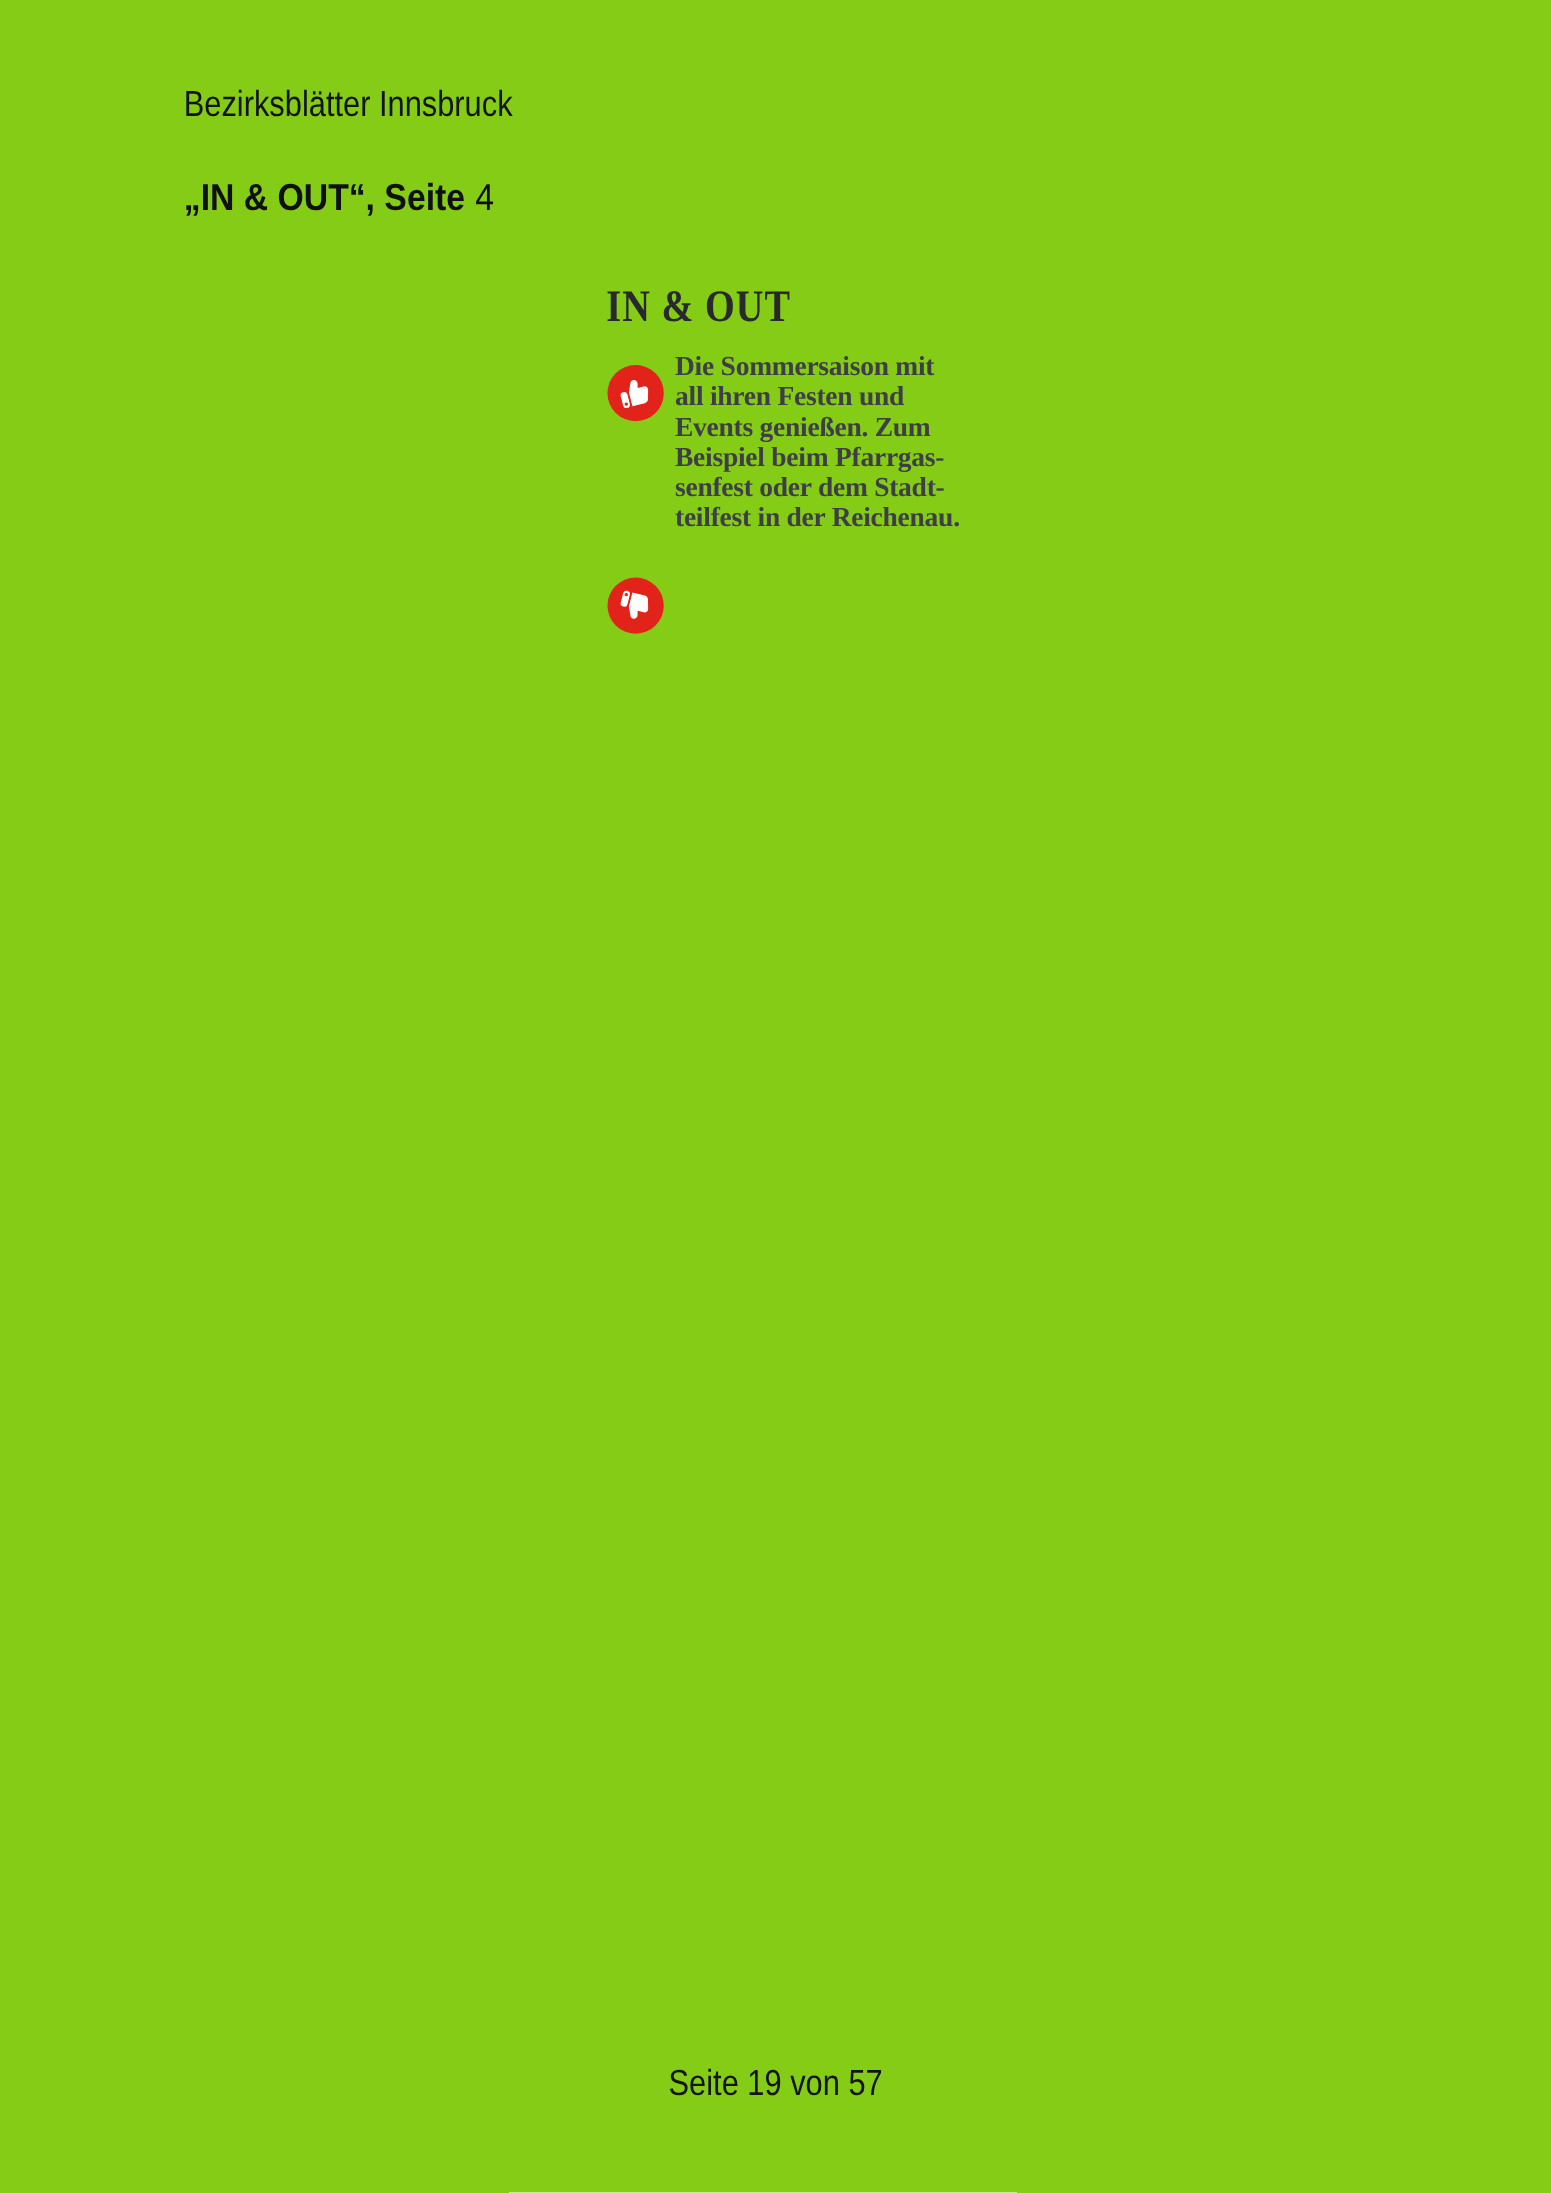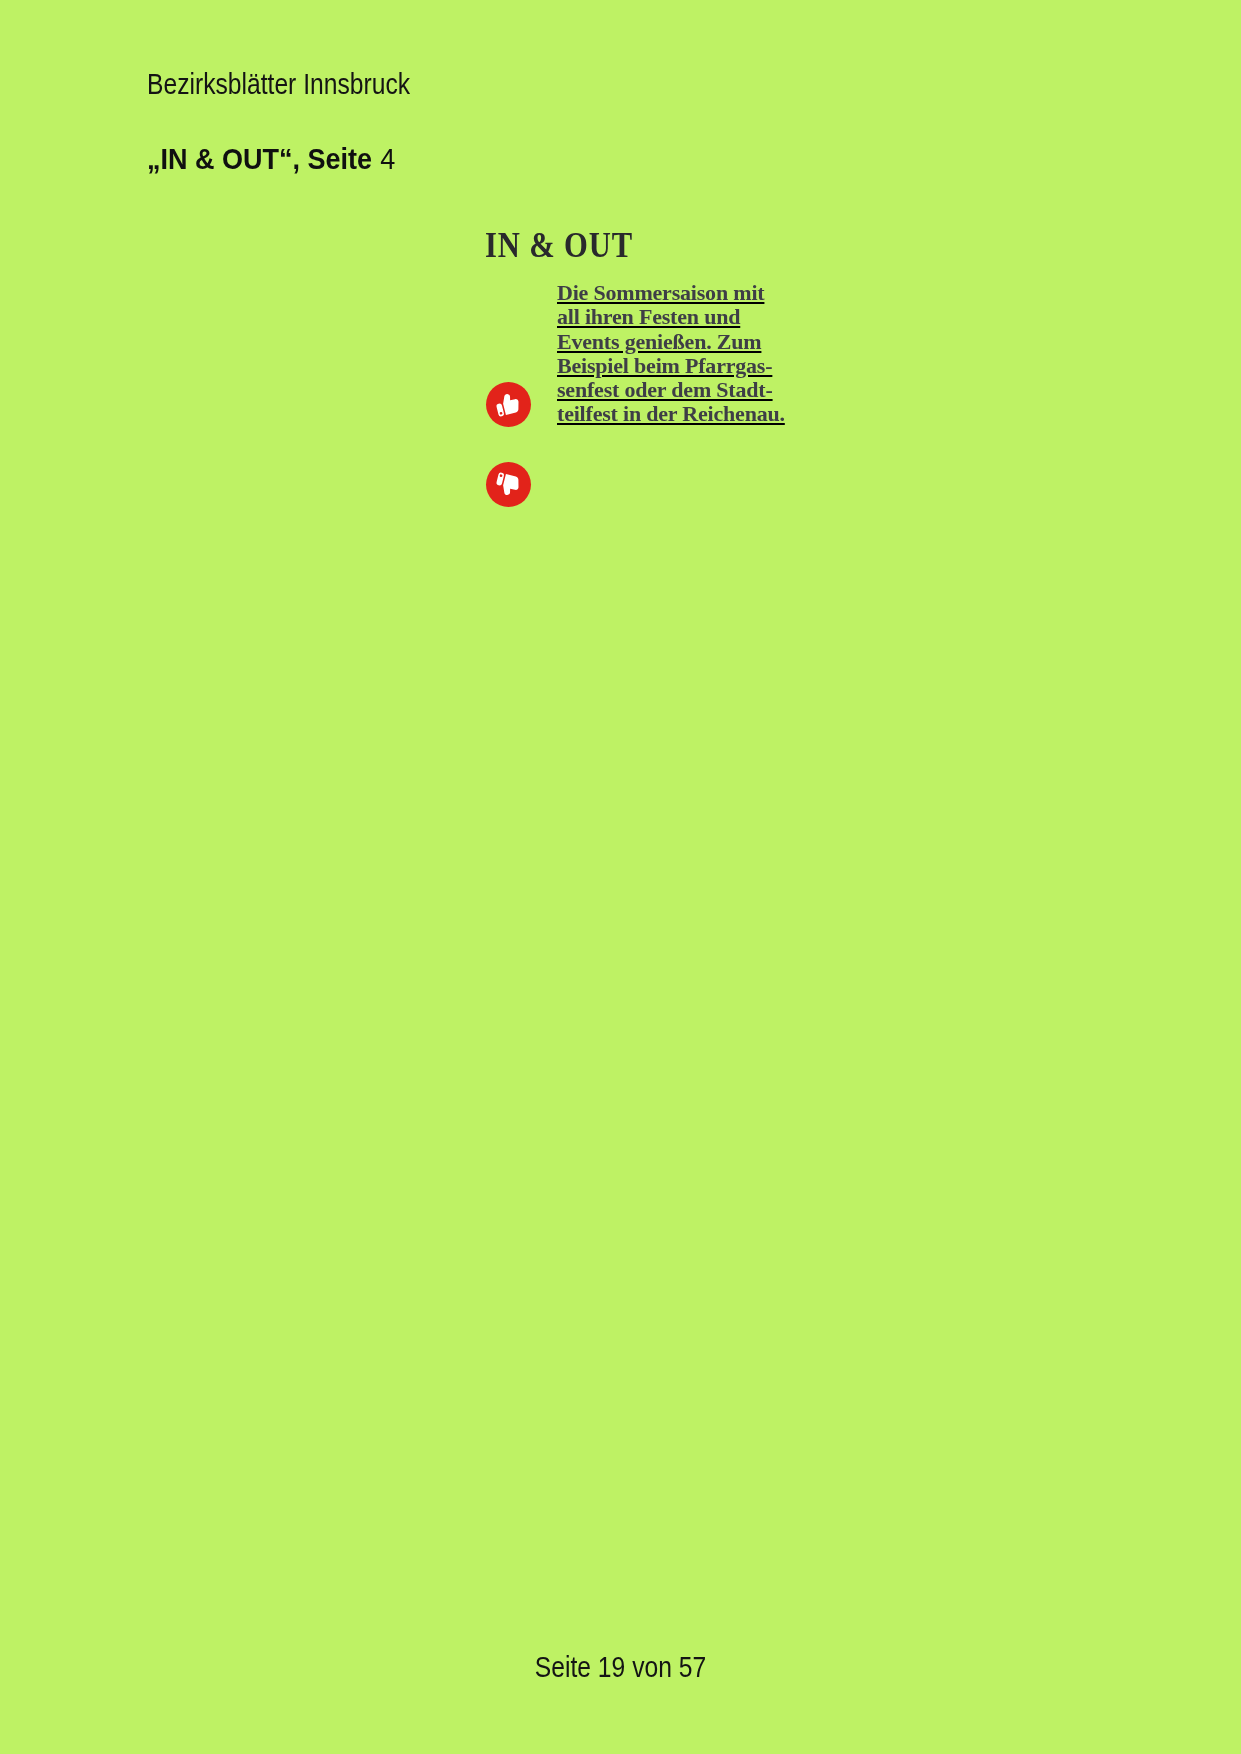--- a/index.html
+++ b/index.html
@@ -1,20 +1,20 @@
 <!DOCTYPE html>
 <html><head>
 <meta charset="utf-8">
 <style>
   html,body{margin:0;padding:0;background:#ffffff;}
   #page{
     position:relative;
     width:1241px;
     height:1754px;
-    background:#bef264;
+    background:#84cc16;
     overflow:hidden;
     font-family:"Liberation Sans",sans-serif;
   }
   .abs{position:absolute;}
 
   
   #source-title{
     left:147px; top:69px;
     font-size:29px; color:#141414;
     transform:scaleX(0.85); transform-origin:0 0;
@@ -30,21 +30,21 @@
 
   
   #clipping-title{
     left:485px; top:227px;
     font-family:"Liberation Serif",serif;
     font-size:36px; font-weight:700; color:#29292c;
     letter-spacing:1px; line-height:1;
     transform:scaleX(0.85); transform-origin:0 0;
     white-space:nowrap;
   }
-  .clip-item{ display:flex; align-items:flex-end; gap:26px;text-decoration:underline; }
+  .clip-item{ display:flex; align-items:flex-start; gap:9px; }
   #item-in{ left:486px; top:281px; }
   #item-out{ left:486px; top:449px; }
   #item-in  .badge{ margin-top:11px; }
   #item-out .badge{ margin-top:13px; }
 
   .badge{
     flex:0 0 auto;
     width:45px; height:45px; border-radius:50%;
     background:#e2231a;
     display:flex; align-items:center; justify-content:center;

